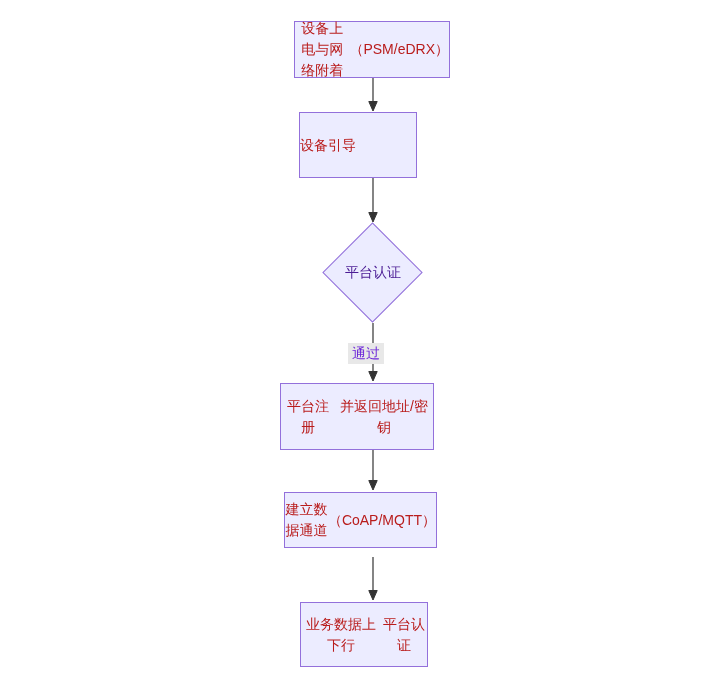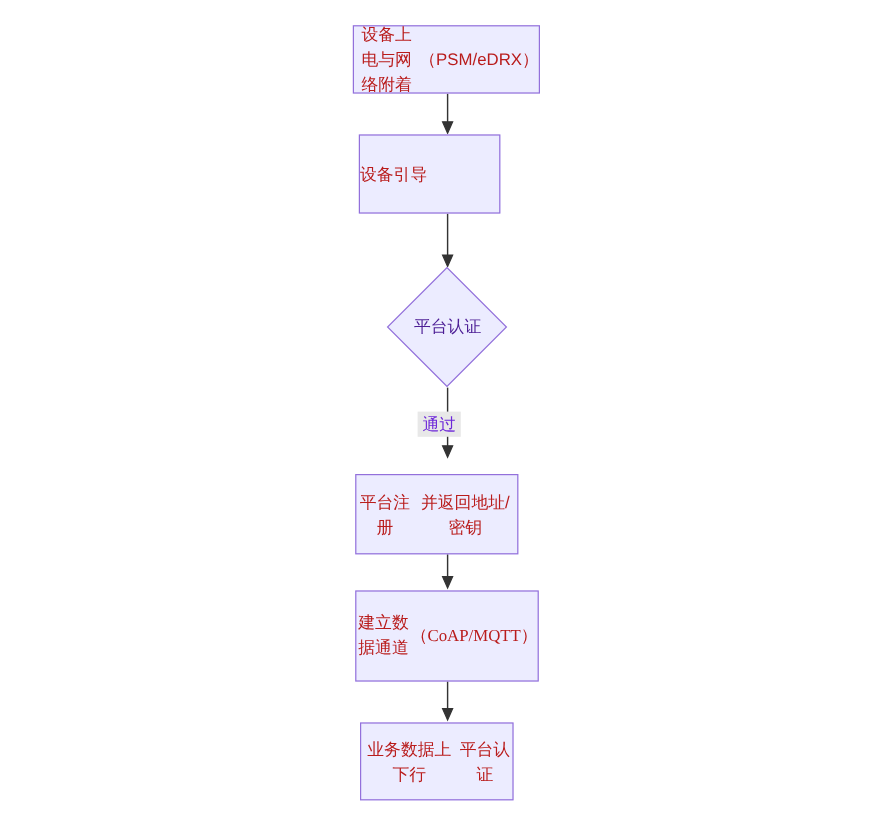--- a/index.html
+++ b/index.html
@@ -101,26 +101,26 @@
 
   <div class="node" style="left:299px; top:112px; width:118px; height:66px;">
     <div>设备引导</div>
   </div>
 
   <div class="diamond-shape" style="left:337px; top:237px;"></div>
   <div class="diamond-label" style="left:313px; top:262px;">平台认证</div>
 
   <div class="edge-label" style="left:348px; top:343px; width:32px;">通过</div>
 
-  <div class="node" style="left:296px; top:383px; width:136px; height:67px;margin-top:12px;">
+  <div class="node" style="left:280px; top:383px; width:154px; height:67px;">
     <div>平台注册</div>
     <div>并返回地址/密钥</div>
   </div>
 
-  <div class="node" style="left:296px; top:492px; width:153px; height:76px;font-family:Liberation Serif, serif;">
+  <div class="node" style="left:284px; top:492px; width:153px; height:56px;">
     <div>建立数据通道</div>
     <div>（CoAP/MQTT）</div>
   </div>
 
   <div class="node" style="left:300px; top:602px; width:128px; height:65px;">
     <div>业务数据上下行</div>
     <div>平台认证</div>
   </div>
 
 </div>

